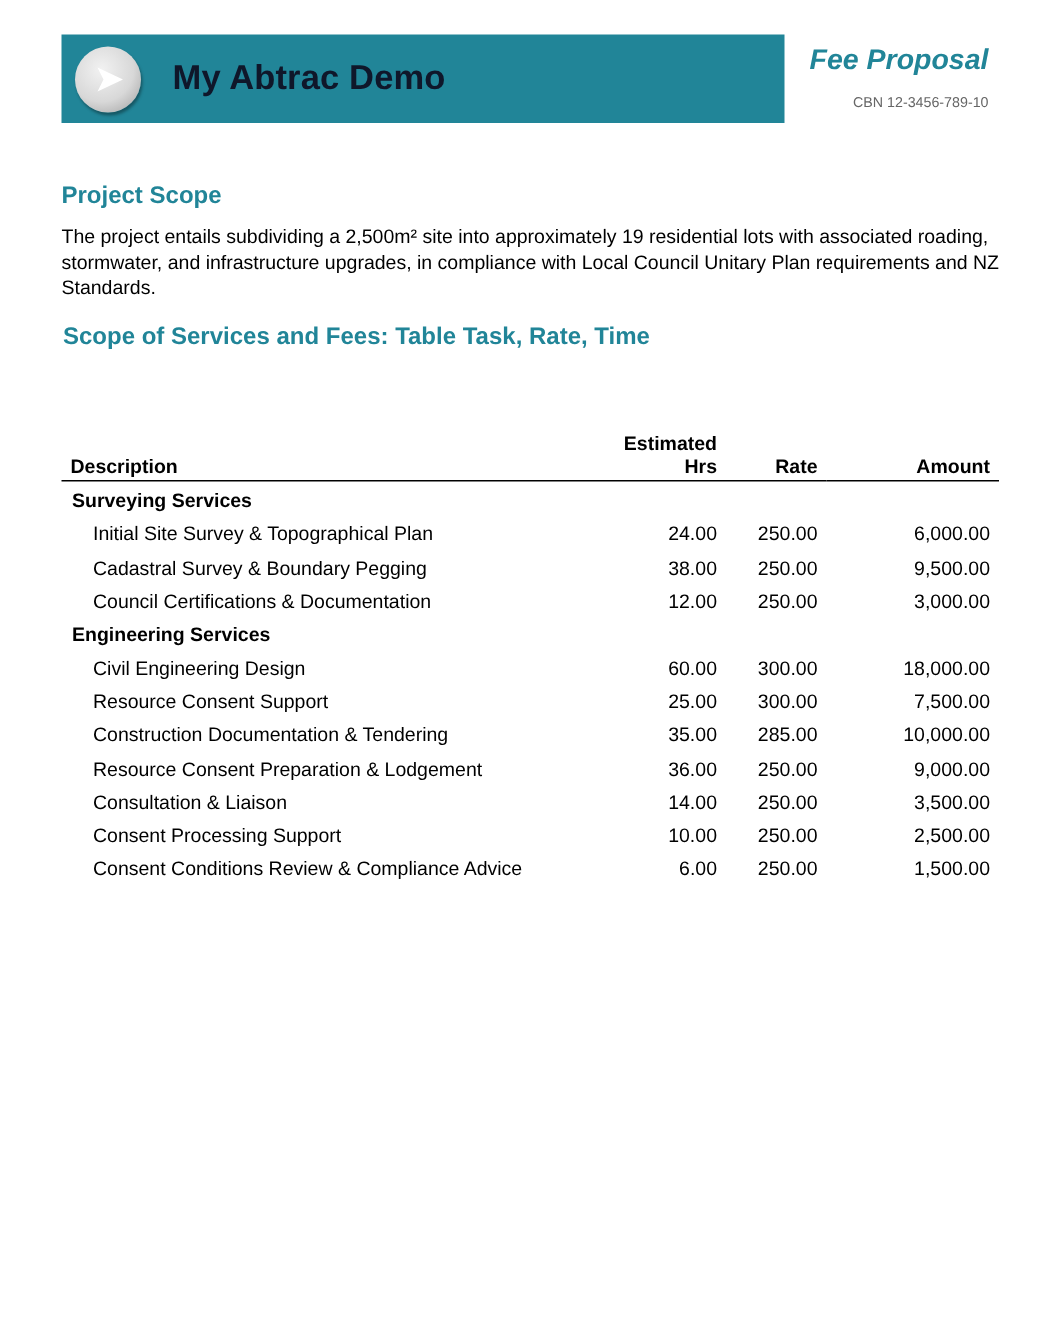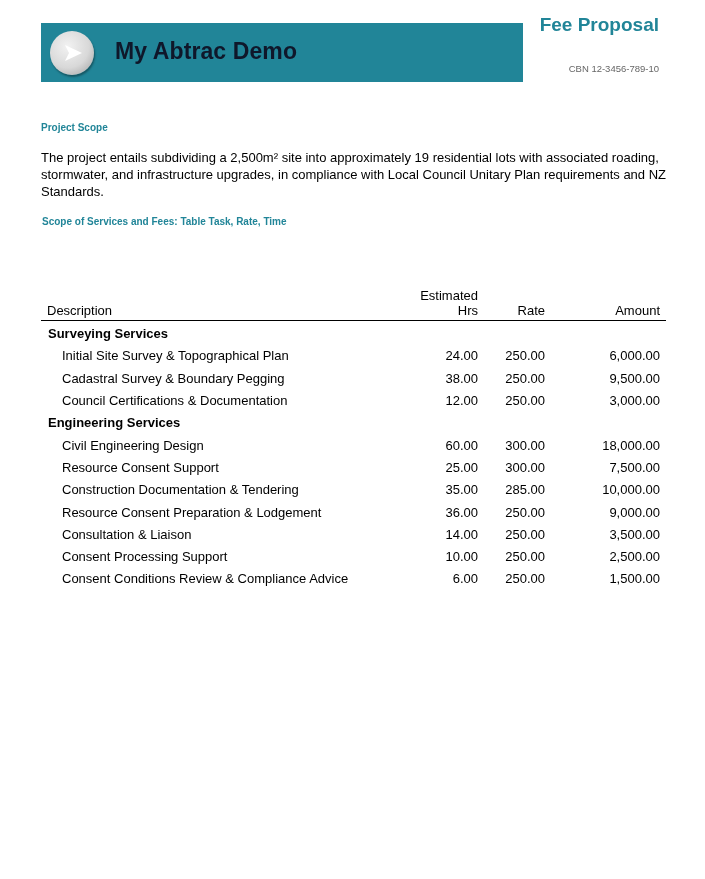--- a/index.html
+++ b/index.html
@@ -45,36 +45,37 @@
       left: 74px;
       top: 15px;
       font-size: 23px;
       font-weight: bold;
       color: #0f172a;
       letter-spacing: 0.1px;
     }
     .doc-title {
       position: absolute;
       right: 46px;
-      top: 14px;
+      top: 30px;
       font-size: 19px;
       font-weight: bold;
       color: #218598;
+      font-style: italic;
     }
     .doc-ref {
       position: absolute;
       right: 46px;
       top: 63px;
       font-size: 9.5px;
       color: #666666;
     }
     .section-heading {
       position: absolute;
       left: 41px;
-      font-size: 10px;
+      font-size: 16px;
       font-weight: bold;
       color: #218598;
     }
     .scope-heading { top: 122px; }
     .services-heading { top: 216px; left: 42px; }
     .scope-text {
       position: absolute;
       left: 41px;
       top: 149px;
       width: 630px;
@@ -83,21 +84,21 @@
     }
     .fee-table {
       position: absolute;
       left: 41px;
       top: 288px;
       width: 625px;
       border-collapse: collapse;
       font-size: 13px;
     }
     .fee-table th {
-      font-weight: normal;
+      font-weight: bold;
       vertical-align: bottom;
       padding: 0 6px 2px 6px;
       line-height: 15px;
       border-bottom: 1.5px solid #000000;
       margin-top: 31px;
     }
     .fee-table th.col-desc { text-align: left; }
     .fee-table th.col-num { text-align: right; }
     .fee-table td {
       padding: 0 6px;

